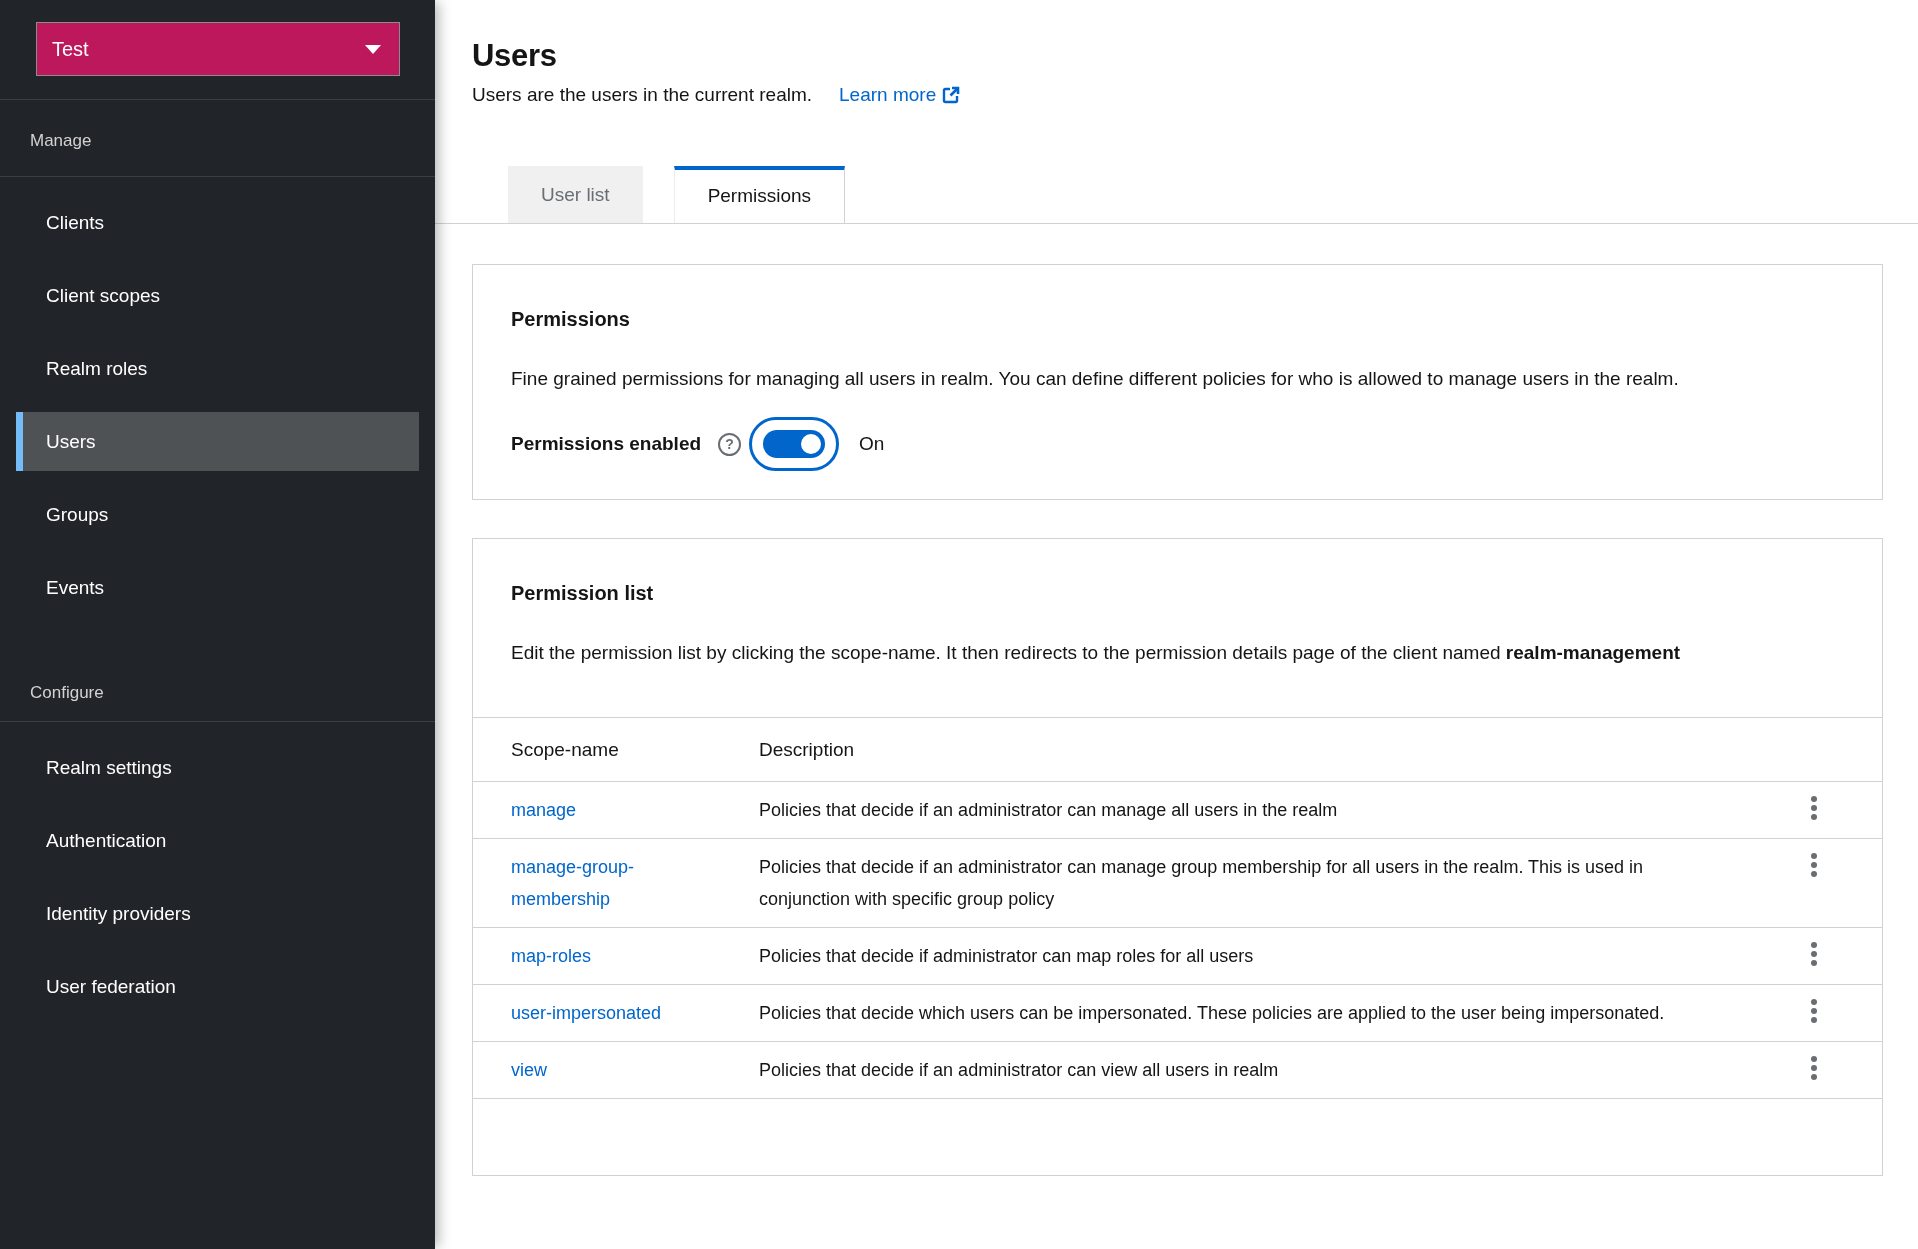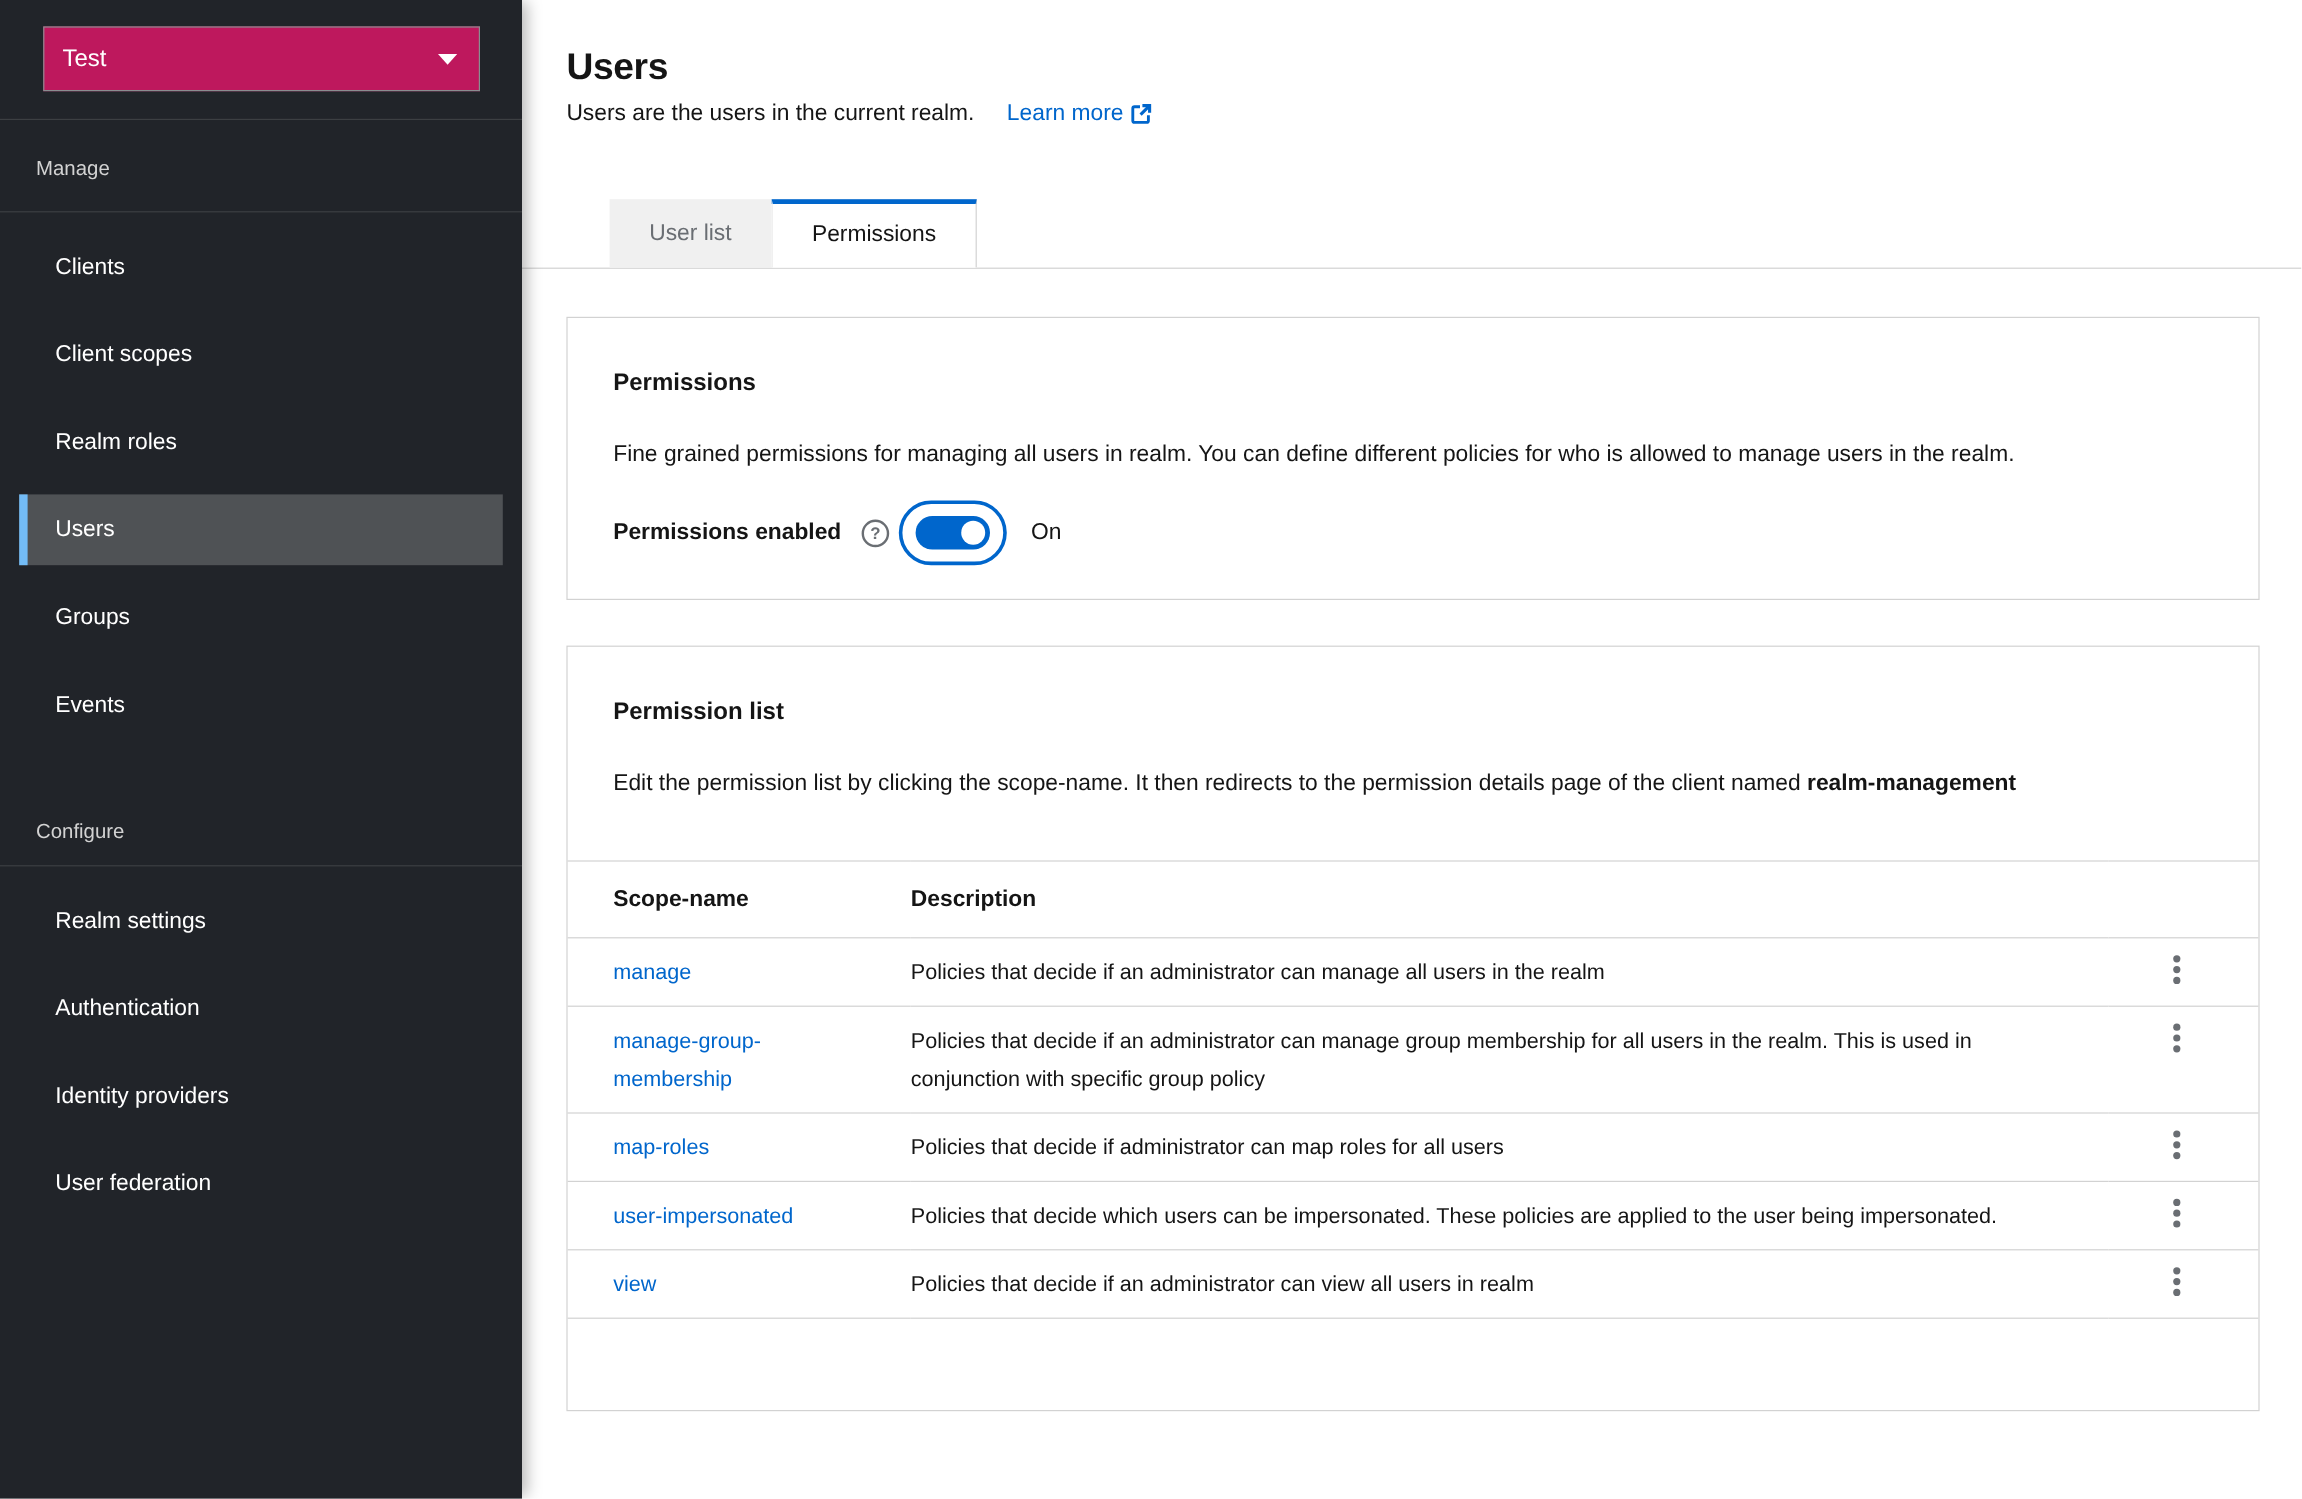--- a/index.html
+++ b/index.html
@@ -47,21 +47,21 @@
   
   .main { flex: 1; padding: 36px 35px 0 37px; background: #fff; overflow: hidden; }
   h1.page-title { margin: 0; font-size: 31px; line-height: 40px; font-weight: 700; letter-spacing: -0.3px; }
   .subtitle-row { margin-top: 5px; display: flex; align-items: center; font-size: 19px; line-height: 27px; }
   .learn-more {
     margin-left: 27px; color: #0066cc; text-decoration: none; cursor: pointer;
     display: inline-flex; align-items: center; gap: 5px; font-size: 19px;
   }
   .ext-icon { display: inline-block; }
 
-  .tabs { display: flex; margin: 58px -35px 0 -37px; padding-left: 73px; border-bottom: 1px solid #d2d2d2; }
+  .tabs { display: flex; margin: 58px -35px 0 -37px; padding-left: 73px; border-bottom: 1px solid #d2d2d2; gap: 31px; }
   .tab { height: 57px; display: flex; align-items: center; padding: 0 33px; font-size: 19px; cursor: pointer; }
   .tab.inactive { background: #f0f0f0; color: #6a6e73; }
   .tab.active {
     background: #fff; color: #151515; border-top: 4px solid #0066cc;
     border-left: 1px solid #ececec; border-right: 1px solid #d2d2d2;
     margin-bottom: -1px; padding-bottom: 1px;
   }
 
   .card { margin-top: 40px; border: 1px solid #d2d2d2; background: #fff; padding: 42px 38px 28px; }
   .card.second { margin-top: 38px; padding-bottom: 76px; }
@@ -83,21 +83,21 @@
   }
   .switch { width: 62px; height: 28px; background: #0066cc; border-radius: 14px; position: relative; }
   .knob { position: absolute; right: 4px; top: 4px; width: 20px; height: 20px; background: #fff; border-radius: 50%; }
   .toggle-state { margin-left: 20px; font-size: 19px; }
 
   
   .table-wrap { margin: 46px -38px 0; }
   table { width: 100%; border-collapse: collapse; table-layout: fixed; font-size: 18px; color: #151515; }
   col.c1 { width: 286px; } col.c3 { width: 125px; }
   th {
-    text-align: left; font-size: 19px; font-weight: 700; line-height: 32px;
+    text-align: left; font-size: 19px; font-weight: 400; line-height: 32px;
     padding: 16px 0 15px; border-top: 1px solid #d2d2d2; border-bottom: 1px solid #d2d2d2;
   }
   td { vertical-align: top; border-bottom: 1px solid #d2d2d2; padding: 12px 0; }
   .col-scope { padding-left: 38px; padding-right: 42px; }
   .desc { max-width: 985px; line-height: 32px; padding-right: 20px; }
   a.scope-link { color: #0066cc; text-decoration: none; line-height: 32px; cursor: pointer; word-wrap: break-word; }
   td.col-action { padding: 8px 12px 0 0; text-align: center; }
   .kebab {
     background: none; border: none; width: 44px; height: 36px; margin: 0 auto;
     display: flex; align-items: center; justify-content: center; cursor: pointer; padding: 0;

